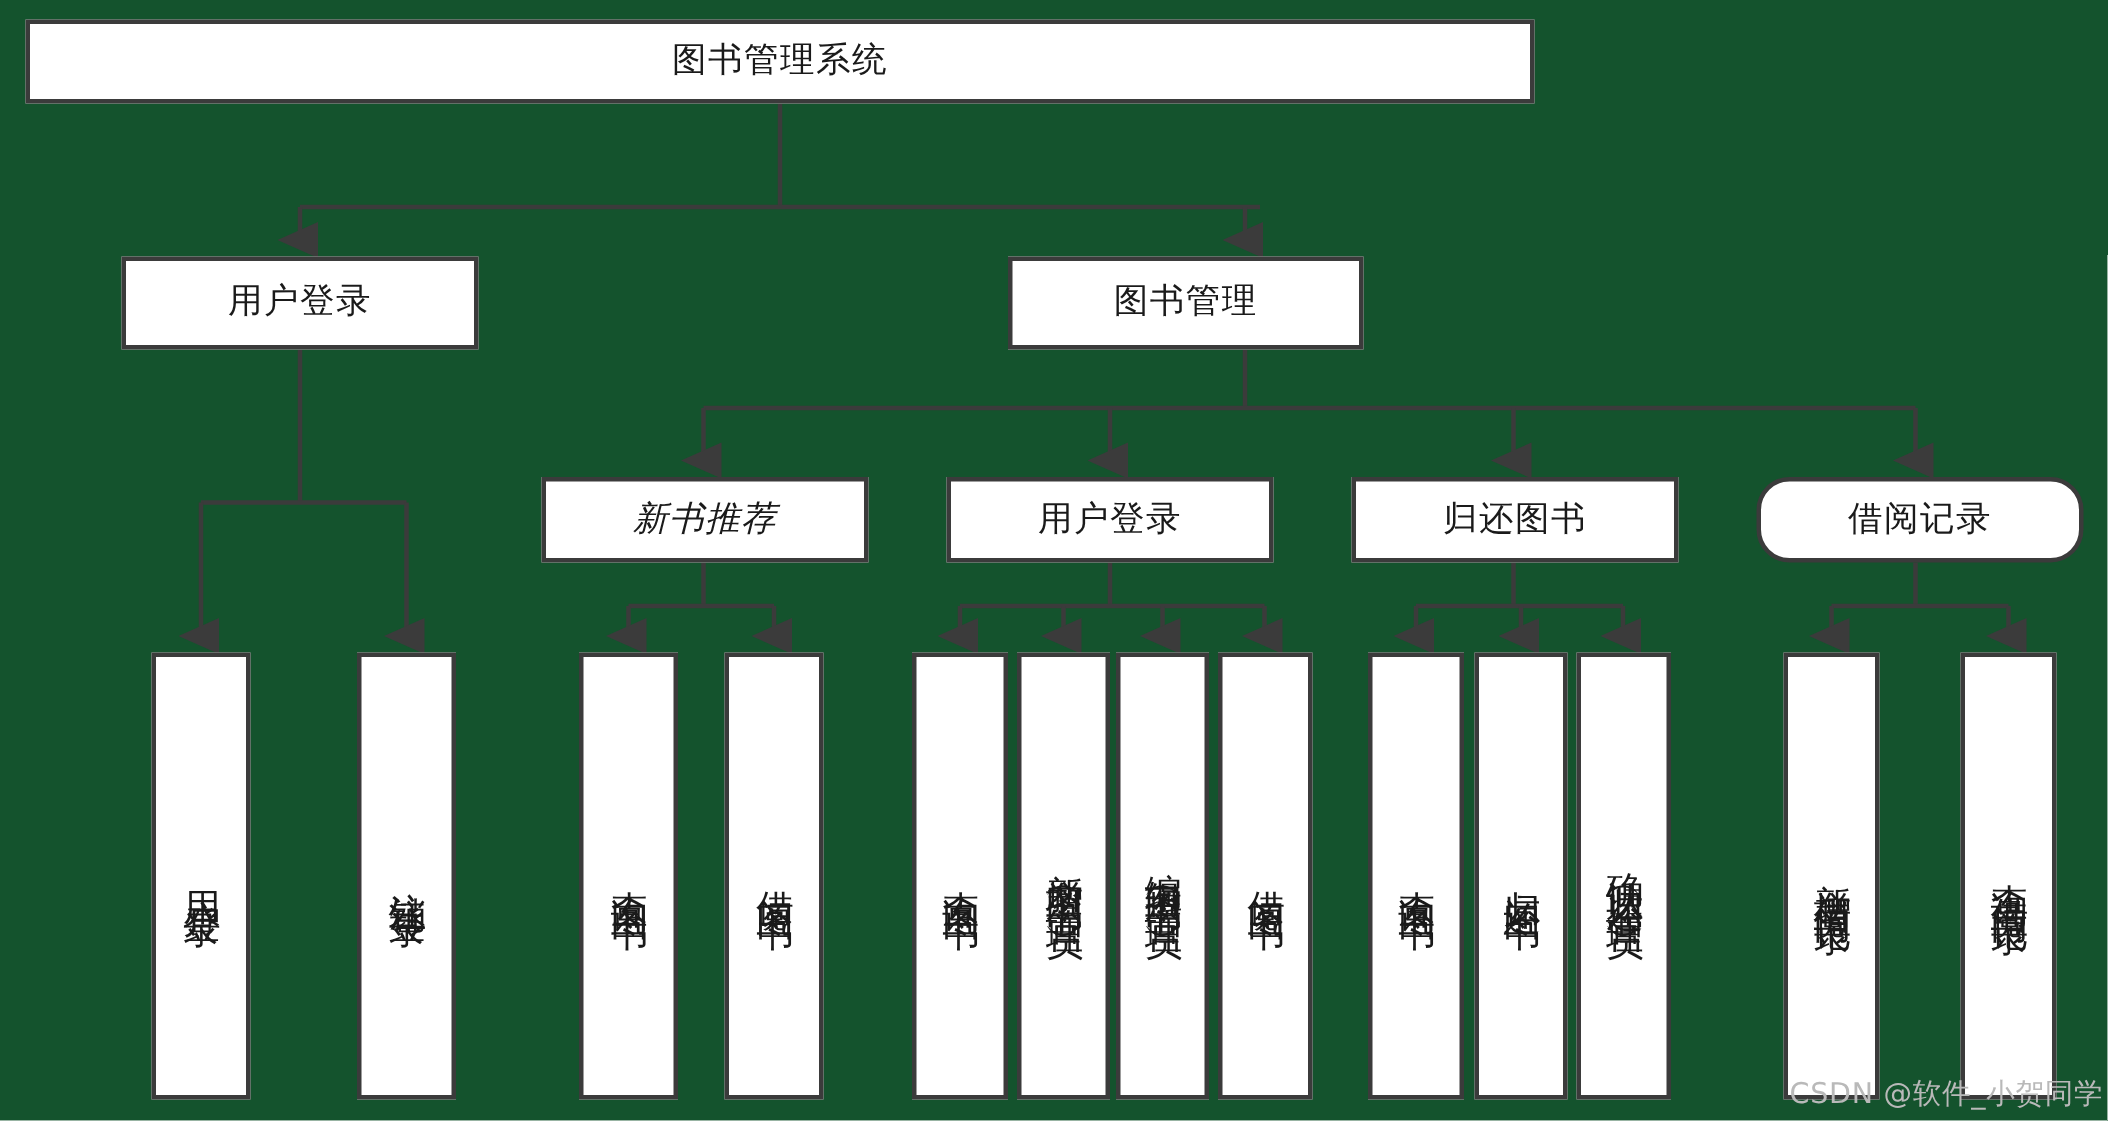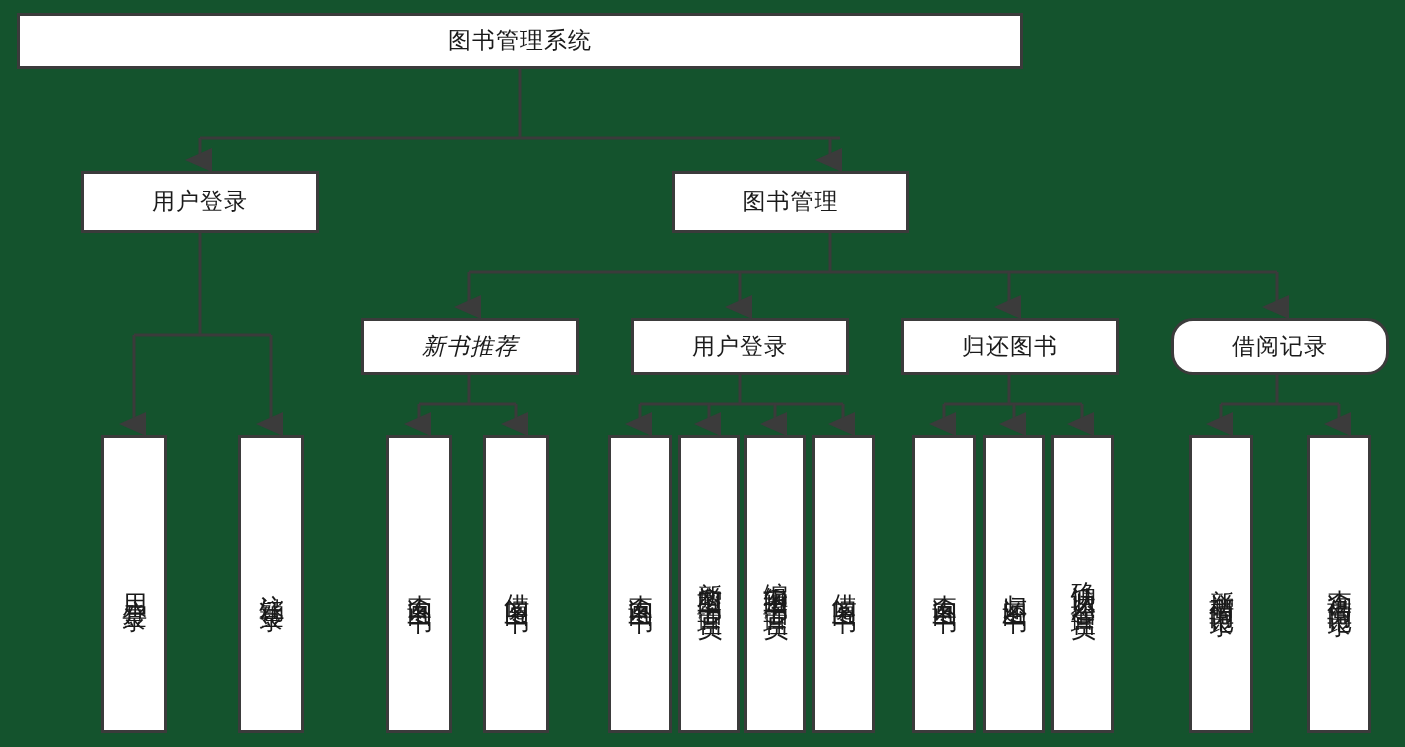--- a/index.html
+++ b/index.html
@@ -183,14 +183,15 @@
   <div class="node v-node" style="left:1051px; top:435px; width:63px; height:298px;">
     <span class="node-label">确认归还（管理员）</span>
   </div>
   <div class="node v-node" style="left:1189px; top:435px; width:64px; height:298px;">
     <span class="node-label">新增借阅记录</span>
   </div>
   <div class="node v-node" style="left:1307px; top:435px; width:64px; height:298px;">
     <span class="node-label">查询借阅记录</span>
   </div>
 
+  <div class="watermark" style="left:1193px; top:716px;">CSDN @软件_小贺同学</div>
 
 </div>
 
 </body></html>

